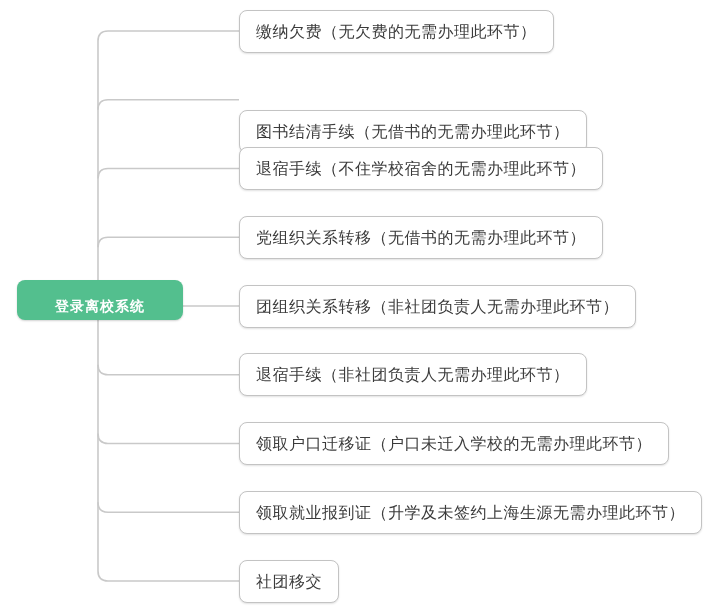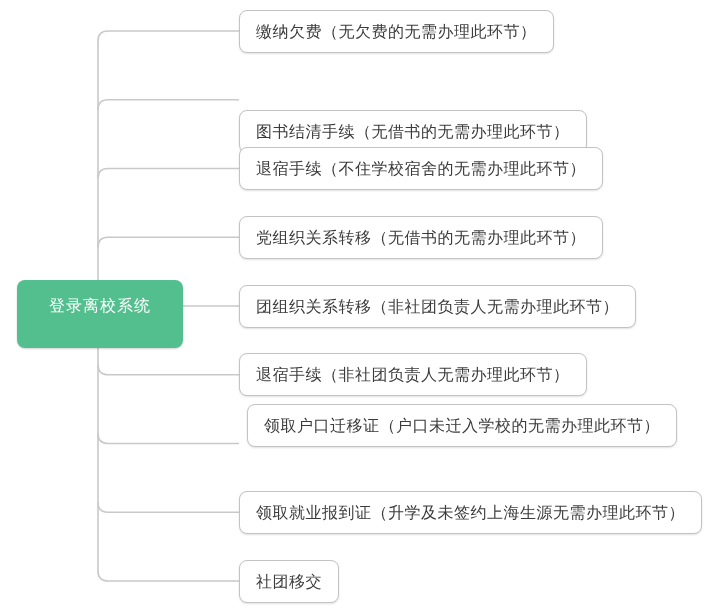--- a/index.html
+++ b/index.html
@@ -25,27 +25,27 @@
   .connectors path {
     fill: none;
     stroke: var(--connector, #c9c9c9);
     stroke-width: 1.6;
   }
   .root-node {
     position: absolute;
     left: 17px;
     top: 280px;
     width: 166px;
-    height: 68px;
+    height: 40px;
     line-height: 52px;
     background: var(--root-bg, #53bf8e);
     color: var(--root-text, #ffffff);
     border-radius: 8px;
-    font-size: 16px;
-    font-weight: normal;
+    font-size: 14px;
+    font-weight: bold;
     text-align: center;
     letter-spacing: 1px;
     box-shadow: 0 1px 2px rgba(0,0,0,0.18);
     cursor: default;
     z-index: 2;
   }
   .branch-node {
     position: absolute;
     left: 239px;
     height: 41px;
@@ -81,17 +81,17 @@
       <path d="M98,571 Q98,581 108,581 H239"></path>
     </svg>
   <div class="root-node">登录离校系统</div>
   <div id="branch-layer">
       <div class="branch-node" style="top: 9.5px;">缴纳欠费（无欠费的无需办理此环节）</div>
       <div class="branch-node" style="top: 78.25px; margin-top: 32px;">图书结清手续（无借书的无需办理此环节）</div>
       <div class="branch-node" style="top: 147px;">退宿手续（不住学校宿舍的无需办理此环节）</div>
       <div class="branch-node" style="top: 215.75px;">党组织关系转移（无借书的无需办理此环节）</div>
       <div class="branch-node" style="top: 284.5px;">团组织关系转移（非社团负责人无需办理此环节）</div>
       <div class="branch-node" style="top: 353.25px;">退宿手续（非社团负责人无需办理此环节）</div>
-      <div class="branch-node" style="top: 404px; margin-left: 8px;">领取户口迁移证（户口未迁入学校的无需办理此环节）</div>
+      <div class="branch-node" style="top: 422px;">领取户口迁移证（户口未迁入学校的无需办理此环节）</div>
       <div class="branch-node" style="top: 490.75px;">领取就业报到证（升学及未签约上海生源无需办理此环节）</div>
       <div class="branch-node" style="top: 559.5px;">社团移交</div>
     </div>
 </div>
 
 </body></html>

